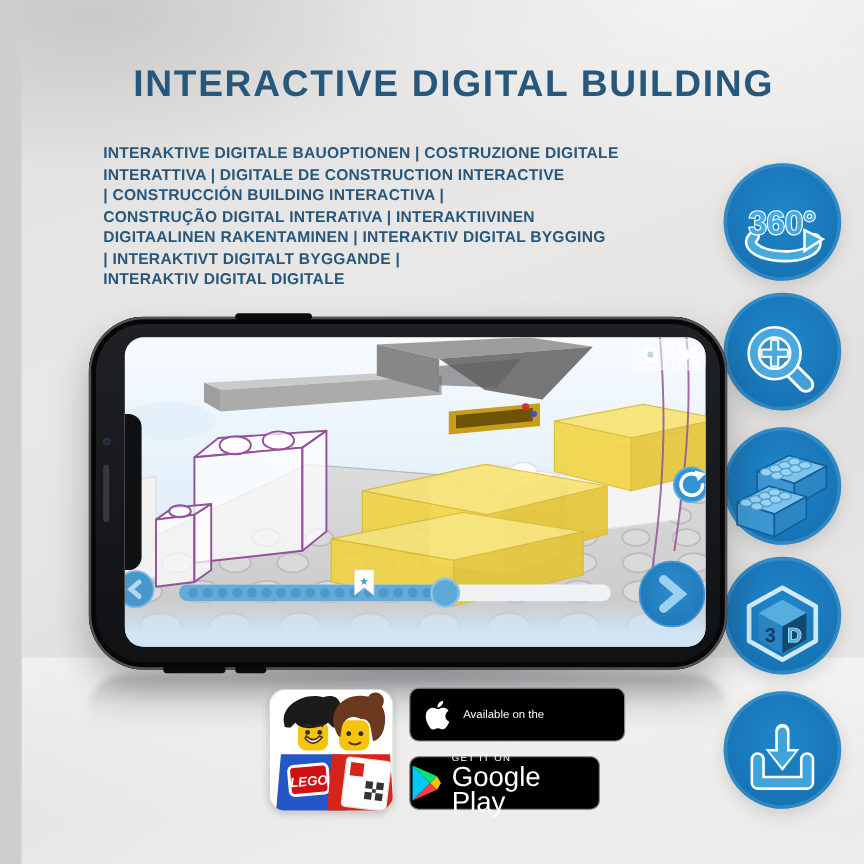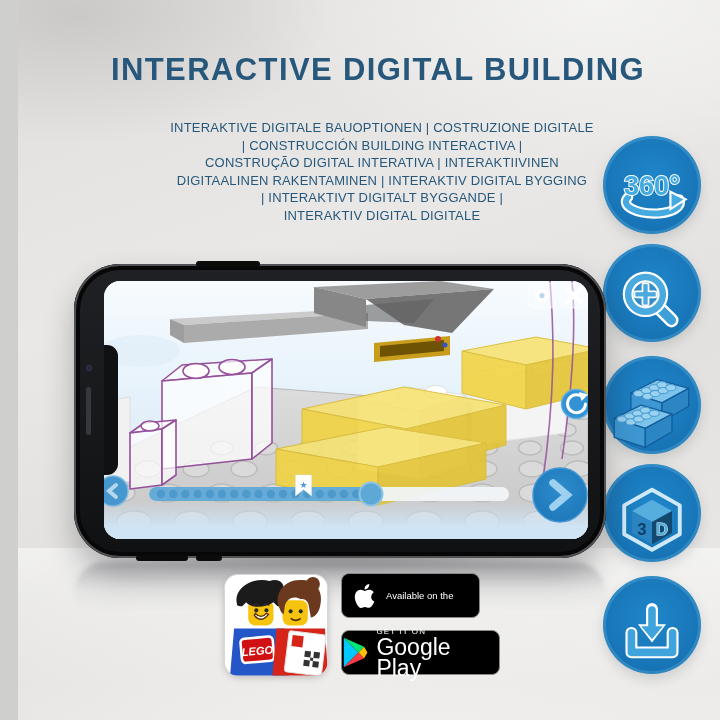--- a/index.html
+++ b/index.html
@@ -10,22 +10,22 @@
       radial-gradient(90% 40% at 80% 0%, rgba(255,255,255,0.55), rgba(255,255,255,0) 55%),
       radial-gradient(120% 60% at 50% 110%, #f2f1ef 0%, rgba(242,241,239,0) 60%),
       linear-gradient(160deg,#e0dfdd 0%,#e9e8e6 35%,#e2e1df 60%,#ecebe9 100%);
     margin-left: 18px;
   }
   .floor{position:absolute;left:0;right:0;top:548px;height:172px;
     background:linear-gradient(to bottom, rgba(255,255,255,0.5), rgba(228,228,227,0.05) 80%);}
   
   .title{position:absolute;top:52px;left:0;right:0;margin:0;text-align:center;
     font-size:31px;font-weight:800;letter-spacing:1.4px;color:#27587c;}
-  .subtitle{position:absolute;top:119px;left:68px;right:60px;text-align:center;
-    color:#27587c;font-size:13px;font-weight:400;line-height:17.5px;letter-spacing:0.2px;}
+  .subtitle{position:absolute;top:119px;left:68px;right:60px;text-align:left;
+    color:#27587c;font-size:13px;font-weight:700;line-height:17.5px;letter-spacing:0.2px;}
   
   .feature{position:absolute;left:585px;width:98px;height:98px;border-radius:50%;
     background:radial-gradient(circle at 50% 42%, #1f86ca 0%, #1876b8 62%, #1168a6 100%);
     box-shadow:inset 0 0 0 3px rgba(95,175,222,0.35), 0 5px 12px rgba(60,70,80,0.18);
     display:flex;align-items:flex-end;justify-content:center;z-index:2;}
   .f1{top:136px}.f2{top:244px}.f3{top:356px}.f4{top:464px}.f5{top:576px}
   
   .phone-shadow{position:absolute;left:66px;top:534px;width:512px;height:40px;border-radius:50%;
     background:radial-gradient(ellipse at center, rgba(25,25,30,0.32), rgba(25,25,30,0) 68%);
     filter:blur(4px);z-index:1;}
@@ -46,39 +46,40 @@
   .screen{position:absolute;left:30px;top:17px;width:484px;height:258px;border-radius:16px;overflow:hidden;
     background:#e8f3fb;box-shadow:inset 0 0 8px rgba(0,0,0,0.30);}
   .screen svg.scene{display:block;width:100%;height:100%;}
   .notch{position:absolute;left:0;top:50%;transform:translateY(-50%);width:14px;height:130px;
     background:#101113;border-radius:0 11px 11px 0;z-index:5;}
   
   .app-icon{position:absolute;left:206px;top:574px;width:104px;height:102px;z-index:4;
     border-radius:15px;box-shadow:0 2px 6px rgba(60,60,60,0.25);}
   .badge{position:absolute;background:#000;border:1px solid #8a8a8a;border-radius:8px;
     display:flex;align-items:center;color:#fff;box-sizing:border-box;z-index:4;}
-  .app-store{left:323px;top:573px;width:139px;height:45px;padding-left:11px;gap:9px;}
+  .app-store{left:323px;top:573px;width:180px;height:45px;padding-left:11px;gap:9px;}
   .google-play{left:323px;top:630px;width:159px;height:45px;padding-left:0;gap:8px;}
   .txtcol{display:flex;flex-direction:column;justify-content:center;}
   .as-line1{font-size:9.5px;line-height:11px;}
   .as-line2{font-size:20px;font-weight:600;line-height:22px;}
   .gp-line1{font-size:8px;letter-spacing:1.1px;line-height:10px;}
   .gp-line2{font-size:23px;font-weight:400;line-height:21px;}
   svg text{font-family:"Liberation Sans", sans-serif;}
 </style>
 </head>
 <body>
 
 <div class="stage">
   <div class="floor"></div>
 
   <h1 class="title">INTERACTIVE DIGITAL BUILDING</h1>
 
   <div class="subtitle">
     <div>INTERAKTIVE DIGITALE BAUOPTIONEN | COSTRUZIONE DIGITALE</div>
+    <div>INTERATTIVA | DIGITALE DE CONSTRUCTION INTERACTIVE</div>
     <div>| CONSTRUCCIÓN BUILDING INTERACTIVA |</div>
     <div>CONSTRUÇÃO DIGITAL INTERATIVA | INTERAKTIIVINEN</div>
     <div>DIGITAALINEN RAKENTAMINEN | INTERAKTIV DIGITAL BYGGING</div>
     <div>| INTERAKTIVT DIGITALT BYGGANDE |</div>
     <div>INTERAKTIV DIGITAL DIGITALE</div>
   </div>
 
   <div class="feature f1">
     <svg width="78" height="78" viewBox="0 0 72 72">
       <path d="M14,38 C6,46 22,54 42,53 C55,52 64,47 61,40" fill="none" stroke="#ffffff" stroke-width="9.5" stroke-linecap="round"></path>

